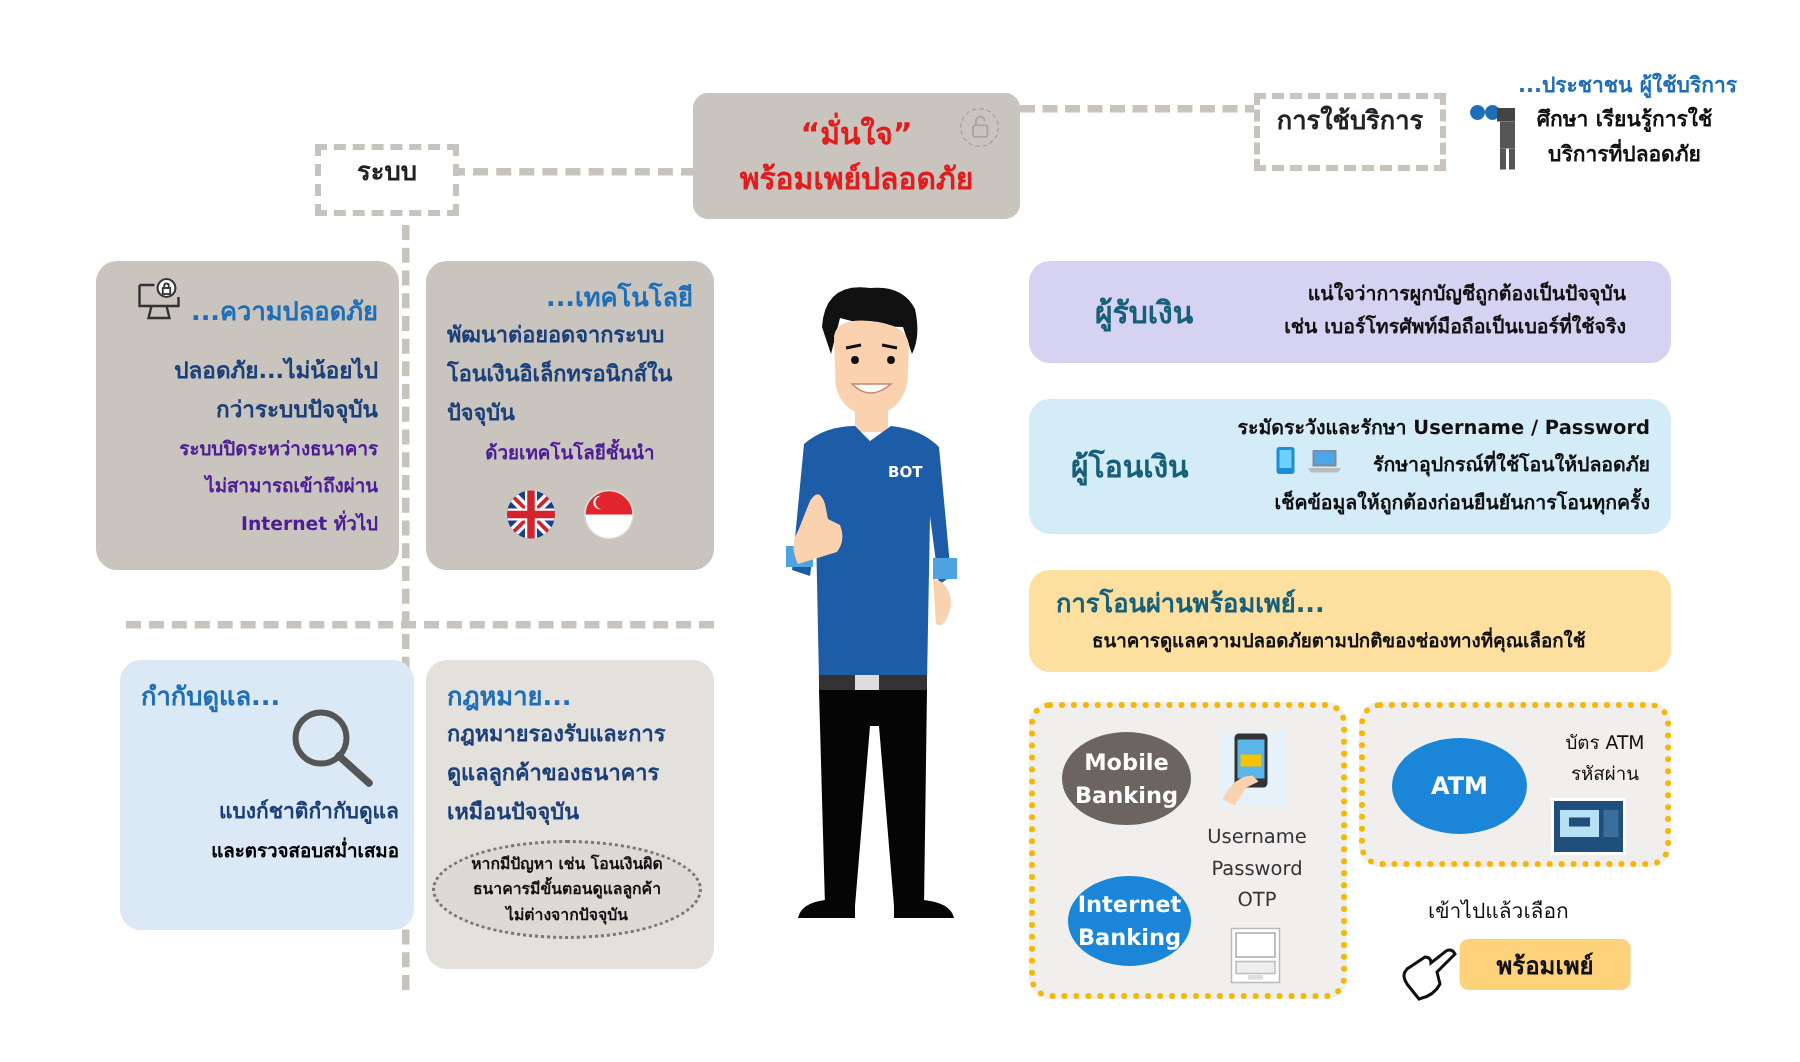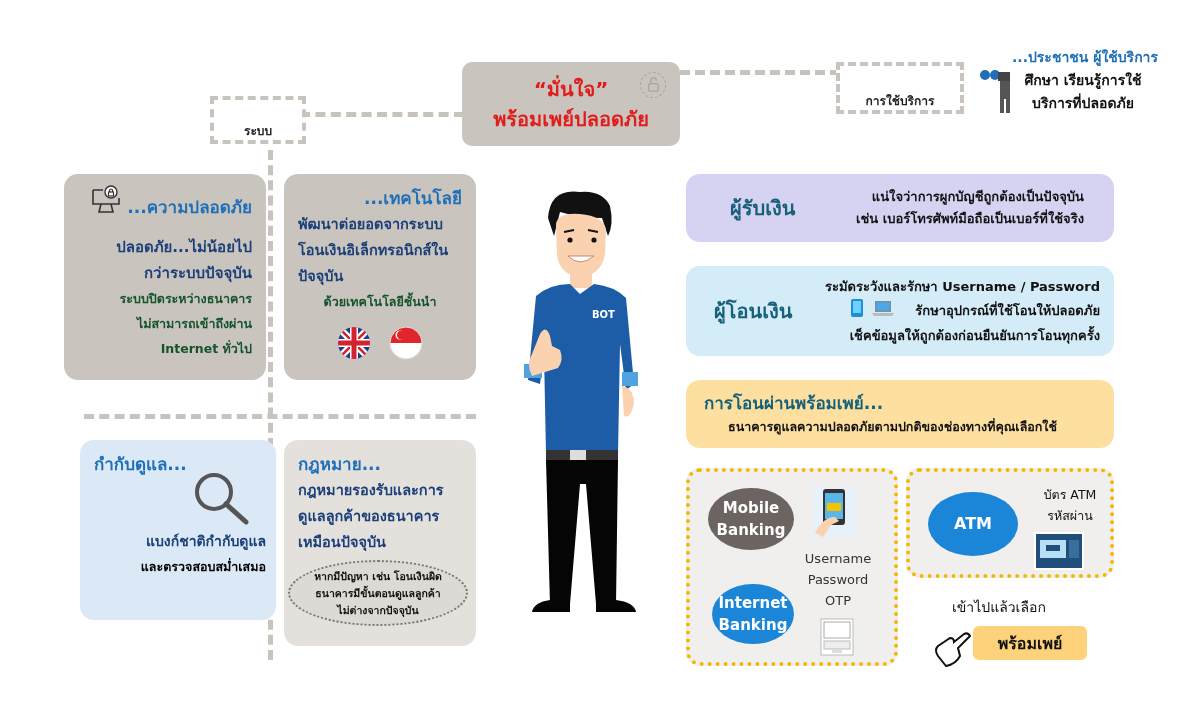--- a/index.html
+++ b/index.html
@@ -3,38 +3,38 @@
 <meta charset="utf-8">
 <style>
   * { box-sizing: border-box; margin: 0; padding: 0; }
   body {
     width: 1200px; height: 708px; background: #ffffff; position: relative; overflow: hidden;
     font-family: "DejaVu Sans", "Liberation Sans", sans-serif;
   }
   .abs { position: absolute; }
   .dash-h { position: absolute; height: 0; border-top: 5px dashed #c8c3bd; }
   .dash-v { position: absolute; width: 0; border-left: 5px dashed #c8c3bd; }
-  .dash-box { position: absolute; border: 4px dashed #c8c3bd; background: #fff; display:flex; align-items:flex-end; justify-content:center; font-weight: bold; color:#222; font-size: 12px; }
+  .dash-box { position: absolute; border: 4px dashed #c8c3bd; background: #fff; display:flex; align-items:flex-start; justify-content:center; font-weight: bold; color:#222; font-size: 17px; }
 
   .title-box {
     left: 462px; top: 62px; width: 218px; height: 84px;
     background: #c9c4be; border-radius: 10px; text-align: center;
     display: flex; flex-direction: column; justify-content: center;
     color: #e01c1c; font-weight: bold; font-size: 20px; line-height: 30px;
   }
   .title-box .lock { position: absolute; right: 14px; top: 10px; width: 26px; height: 26px; border: 1.5px dashed #a9a39c; border-radius: 50%; }
 
   .card { position: absolute; border-radius: 14px; padding: 10px 14px; }
   .grey { background: #c9c4be; }
   .lightblue { background: #dbe9f7; }
   .lightgrey { background: #e4e1dd; }
 
   .card-title { color: #1f6fb8; font-weight: bold; font-size: 17px; }
   .card-body-main { color: #1b3f78; font-weight: bold; font-size: 15px; line-height: 26px; }
-  .card-body-small { color: #14532d; font-weight: bold; font-size: 12.5px; line-height: 25px; }
+  .card-body-small { color: #4c1d95; font-weight: bold; font-size: 12.5px; line-height: 25px; }
 
   .right-card { position: absolute; left: 686px; width: 428px; border-radius: 14px; display: flex; align-items: center; }
   .rc-label { color: #17607a; font-weight: bold; font-size: 20px; }
   .rc-text { color: #111; font-weight: bold; font-size: 13px; line-height: 22px; text-align: right; }
 
   .dot-box { position: absolute; border: 4px dotted #f5b800; border-radius: 14px; background: #f0efed; }
   .oval { position: absolute; border-radius: 50%; color: #fff; font-weight: bold; display:flex; align-items:center; justify-content:center; text-align:center; line-height: 22px; font-size: 16px; }
   .pp-btn { position: absolute; left: 973px; top: 626px; width: 114px; height: 34px; background: #fdd27a; border-radius: 6px; display:flex; align-items:center; justify-content:center; font-weight:bold; font-size:16px; color:#111; }
 </style>
 </head>

